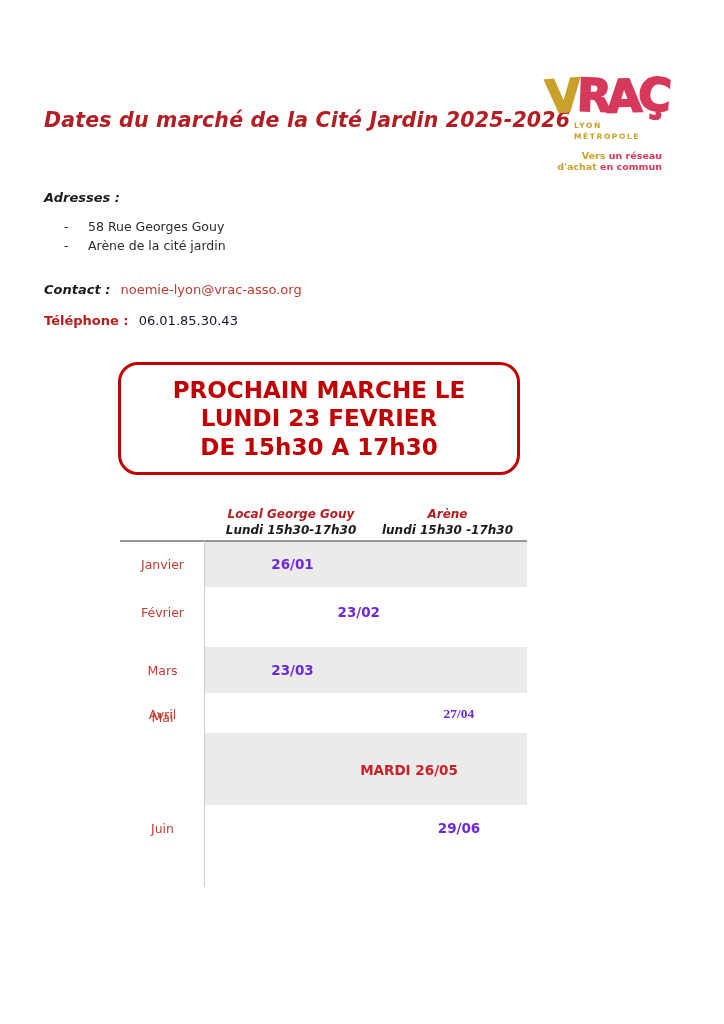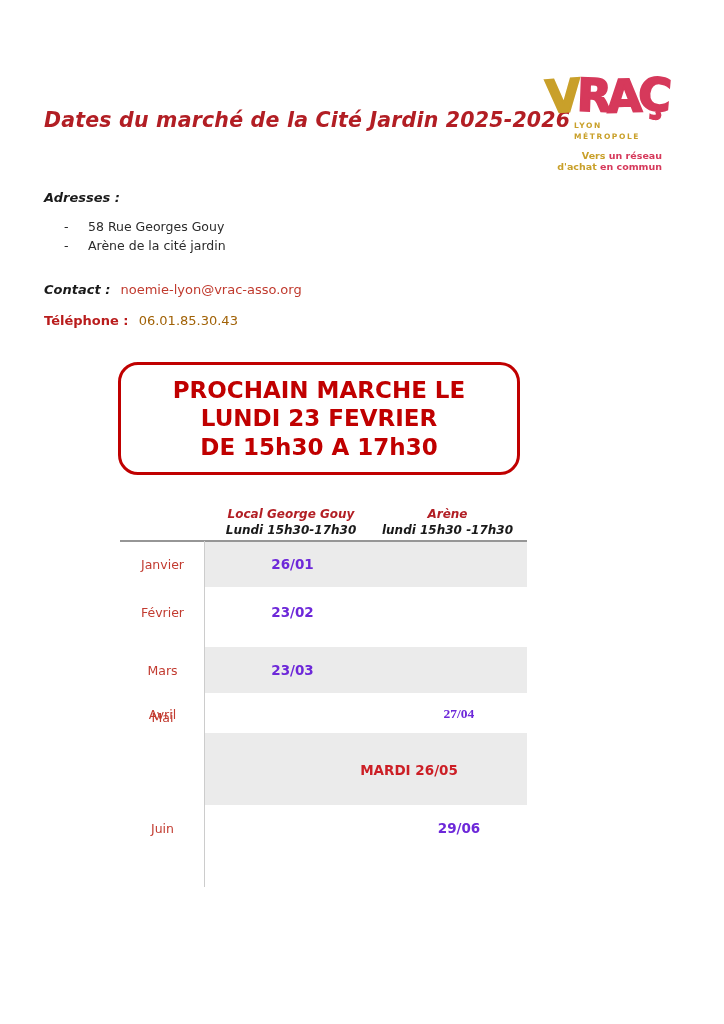--- a/index.html
+++ b/index.html
@@ -48,21 +48,21 @@
   
   .label-bi { font-weight:bold; font-style:italic; color:#1a1a1a; font-size:13px; }
   .label-b  { font-weight:bold; color:#b91c1c; font-size:13px; }
   .adresses-label { position:absolute; left:44px; top:190px; }
   .address-list { position:absolute; left:64px; top:217px; font-size:12.5px; color:#2b2b2b; }
   .address-item { display:flex; line-height:19px; }
   .address-dash { width:24px; }
   .contact-row { position:absolute; left:44px; top:282px; font-size:13px; }
   .contact-email { color:#c03a2e; font-size:13px; margin-left:6px; text-decoration:none; }
   .phone-row { position:absolute; left:44px; top:313px; font-size:13px; }
-  .phone-value { color:#a16207; margin-left:6px; }
+  .phone-value { color:#0f172a; margin-left:6px; }
 
   
   .nextbox {
     position:absolute; left:118px; top:362px; width:402px; height:113px;
     border:3px solid #c00000; border-radius:20px;
     display:flex; flex-direction:column; justify-content:center; align-items:center;
     color:#c00000; font-weight:bold; font-size:23px; line-height:28.5px;
     text-align:center;
   }
 
@@ -84,21 +84,21 @@
   .month { position:absolute; left:120px; width:85px; text-align:center;
            color:#c23b30; font-size:12.5px; }
   .m-1 { top:557px; } .m-2 { top:605px; } .m-3 { top:663px; }
   .m-4 { top:707px; } .m-5 { top:710px; } .m-6 { top:821px; }
 
   .val { position:absolute; text-align:center; font-weight:bold;
          font-size:13.5px; color:#6d28d9; }
   .col-local { left:205px; width:175px; }
   .col-arene { left:380px; width:158px; }
   .col-mid   { left:330px; width:158px; }
-  .v-1 { top:556px; } .v-2 { top:604px; } .v-3 { top:662px; }
+  .v-1 { top:556px; } .v-2 { top:604px;text-align:right; } .v-3 { top:662px; }
   .v-4 { top:706px;font-family:Liberation Serif, serif; } .v-5 { top:762px; color:#cc1f26; } .v-6 { top:820px; }
 </style>
 </head>
 <body>
 
 <div class="page">
 
   <div class="doc-title">Dates du marché de la Cité Jardin 2025-2026</div>
 
   <div class="logo">

